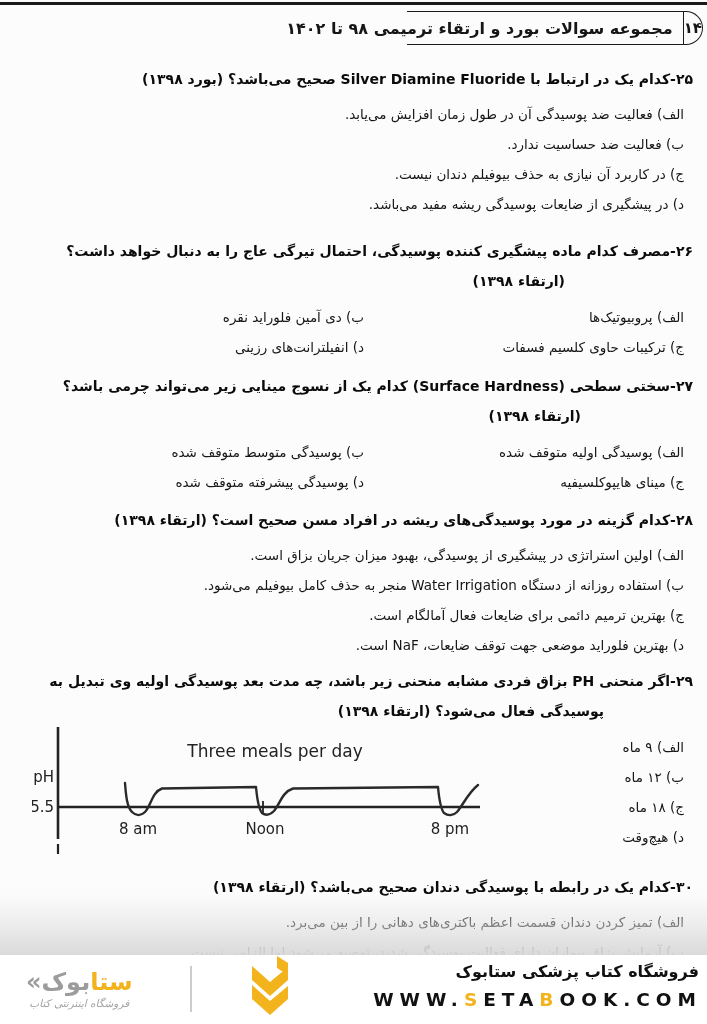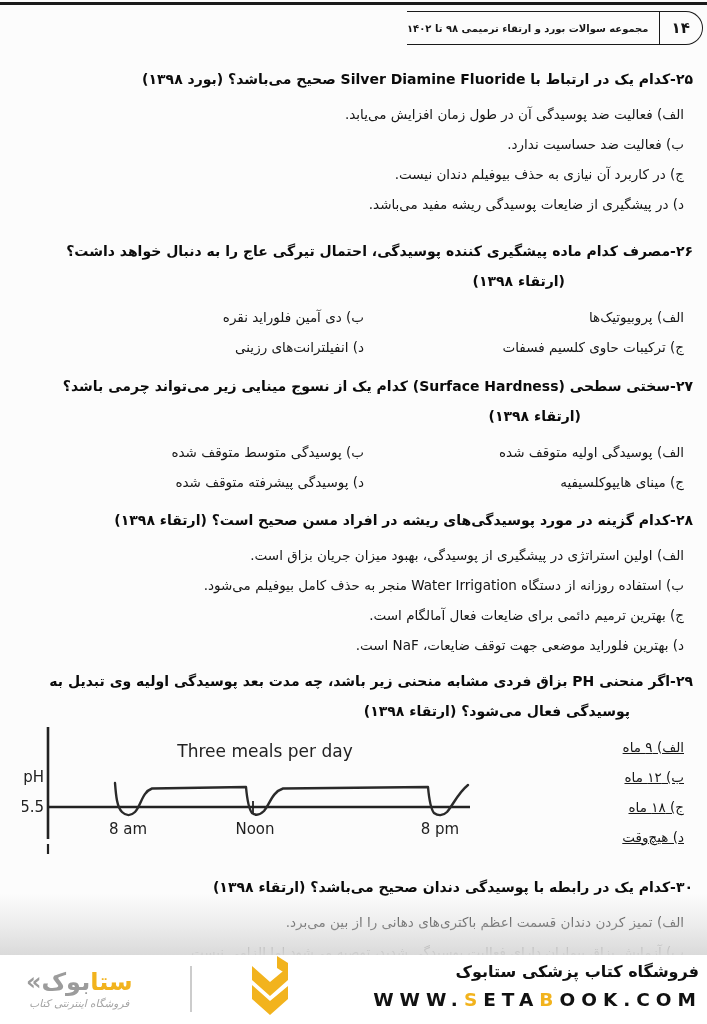--- a/index.html
+++ b/index.html
@@ -16,43 +16,43 @@
     border:1.6px solid #1a1a1a; border-left:none;
     border-radius:0 17px 17px 0; box-sizing:border-box;
     display:flex; align-items:center; background:#fcfcfc;
   }
   .pnum {
     width:46px; height:100%; box-sizing:border-box;
     border-left:1.6px solid #1a1a1a;
     display:flex; align-items:center; justify-content:center;
     font-weight:bold; font-size:15px;
   }
-  .ptitle { flex:1; text-align:right; padding-right:10px; font-weight:bold; font-size:10px; white-space:nowrap; }
+  .ptitle { flex:1; text-align:right; padding-right:10px; font-weight:bold; font-size:16px; white-space:nowrap; }
 
   
   .q { position:absolute; right:14px; left:6px; }
   .qline { font-weight:bold; font-size:14px; line-height:30px; white-space:nowrap; color:#0b0b0b; }
   .opts { margin-right:9px; font-size:13.5px; }
   .opt  { line-height:30px; white-space:nowrap; }
   .grid2 { display:grid; grid-template-columns:320px 1fr; }
   .indent-q26 { margin-right:128px; }
   .indent-q27 { margin-right:112px; }
-  .indent-q29 { margin-right:63px; }
+  .indent-q29 { margin-right:89px; }
   #q25 { top:64px; }  #q26 { top:236px; } #q27 { top:371px; }
   #q28 { top:505px; } #q29 { top:666px; } #q30 { top:872px; }
   #q25 .opts, #q28 .opts, #q30 .opts { margin-top:5px; }
   #q26 .opts, #q27 .opts { margin-top:6px; }
   .opt-faded { color:#4a4a4a; }
 
   
   .q29opts { position:absolute; right:23px; top:732px; font-size:13.5px; }
-  .q29opts .opt { line-height:30px;text-decoration:underline; }
-
-  
-  .chart { position:absolute; left:22px; top:724px; direction:ltr; }
+  .q29opts .opt { line-height:30px; }
+
+  
+  .chart { position:absolute; left:32px; top:724px; direction:ltr; }
   .chart svg { display:block; }
   .chart text { font-family:"DejaVu Sans", sans-serif; fill:#222; }
 
   
   .shade {
     position:absolute; left:0; top:893px; width:707px; height:62px; z-index:3; pointer-events:none;
     background:linear-gradient(to bottom, rgba(224,224,224,0) 0%, rgba(221,221,221,.55) 55%, rgba(216,216,216,.95) 100%);
   }
 
   

